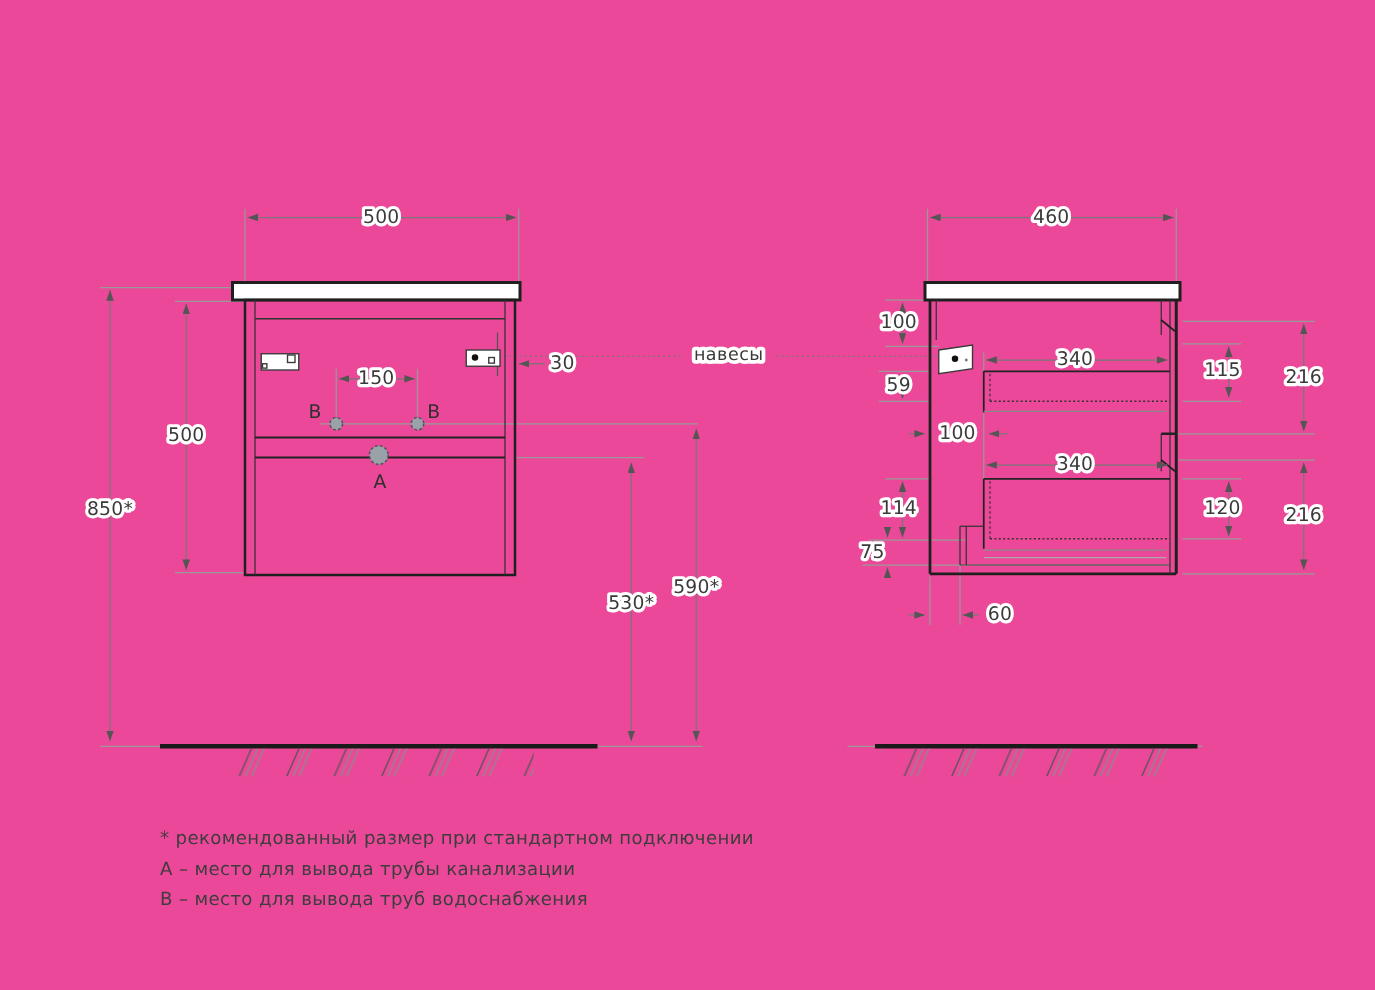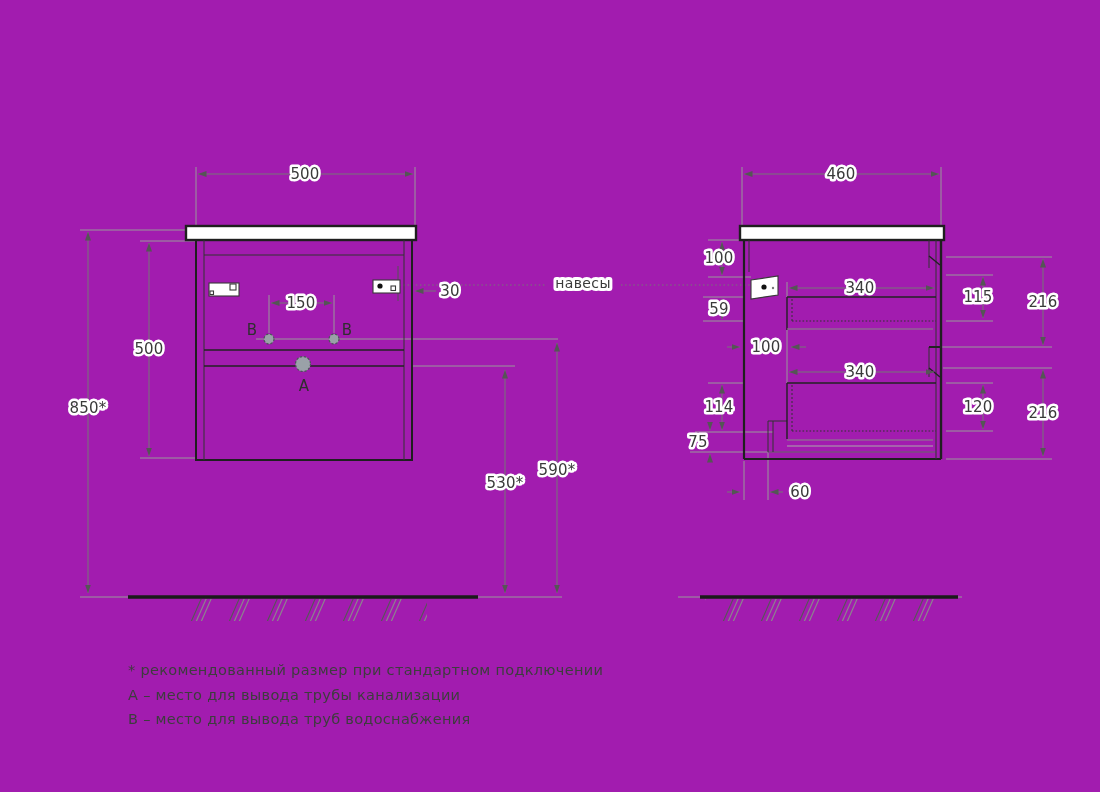--- a/index.html
+++ b/index.html
@@ -1,16 +1,16 @@
 <!DOCTYPE html>
 <html><head>
 <meta charset="utf-8">
 <style>
   html,body{margin:0;padding:0;background:#ffffff;}
-  .page{position:relative;width:1100px;height:792px;background:#a21caf;overflow:hidden;
+  .page{position:relative;width:1100px;height:792px;background:#ec4899;overflow:hidden;
         font-family:"DejaVu Sans","Liberation Sans",sans-serif;}
   svg{display:block;}
   .obj{stroke:#1f1f1f;fill:none;}
   .thin{stroke:#333;fill:none;}
   .aux{stroke:#999;stroke-width:1;fill:none;}
   .dim{stroke:#777;stroke-width:1;fill:none;}
   .dot{stroke:#777;stroke-width:1;fill:none;stroke-dasharray:1.5 2.6;}
   .inner-dash{stroke:#333;stroke-width:1;fill:none;stroke-dasharray:2 2;}
   .inner-dot{stroke:#333;stroke-width:1.2;fill:none;stroke-dasharray:1.6 1.9;}
   text.t{font-size:15px;fill:#3a3a3a;paint-order:stroke fill;stroke:#fff;stroke-width:5px;

